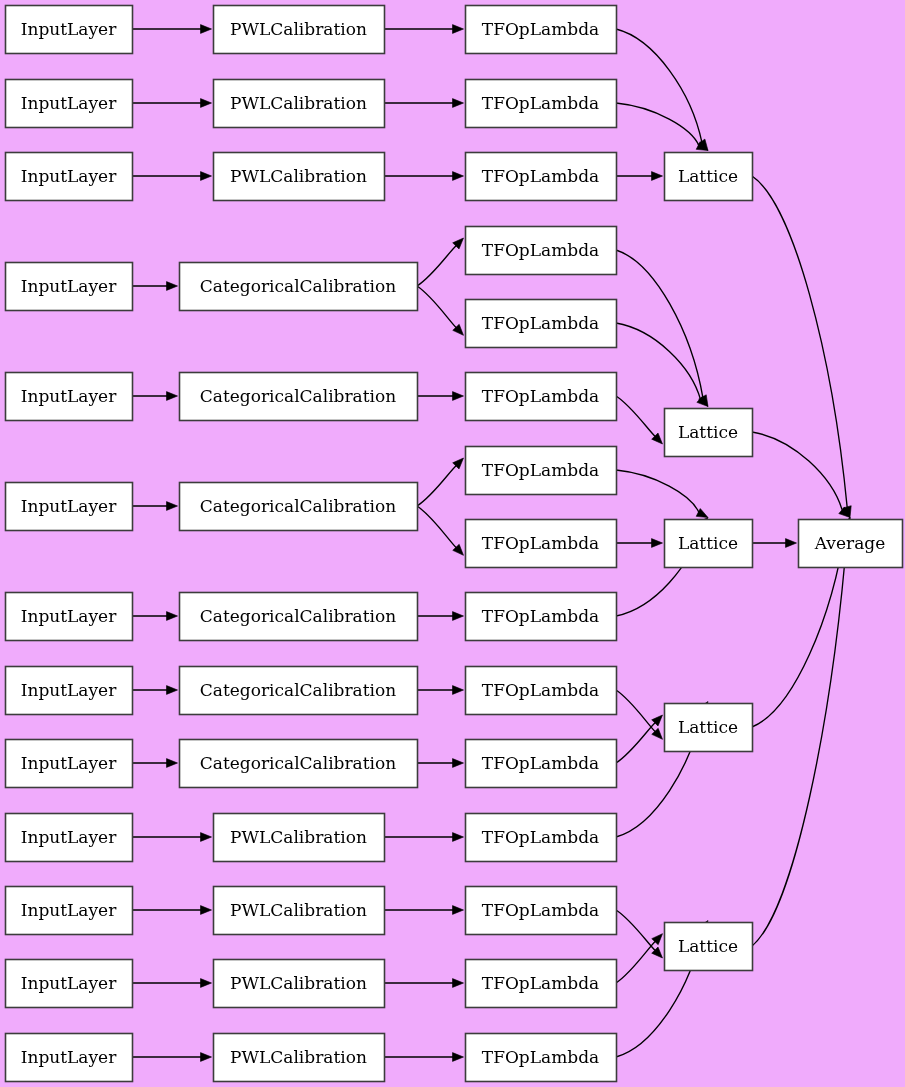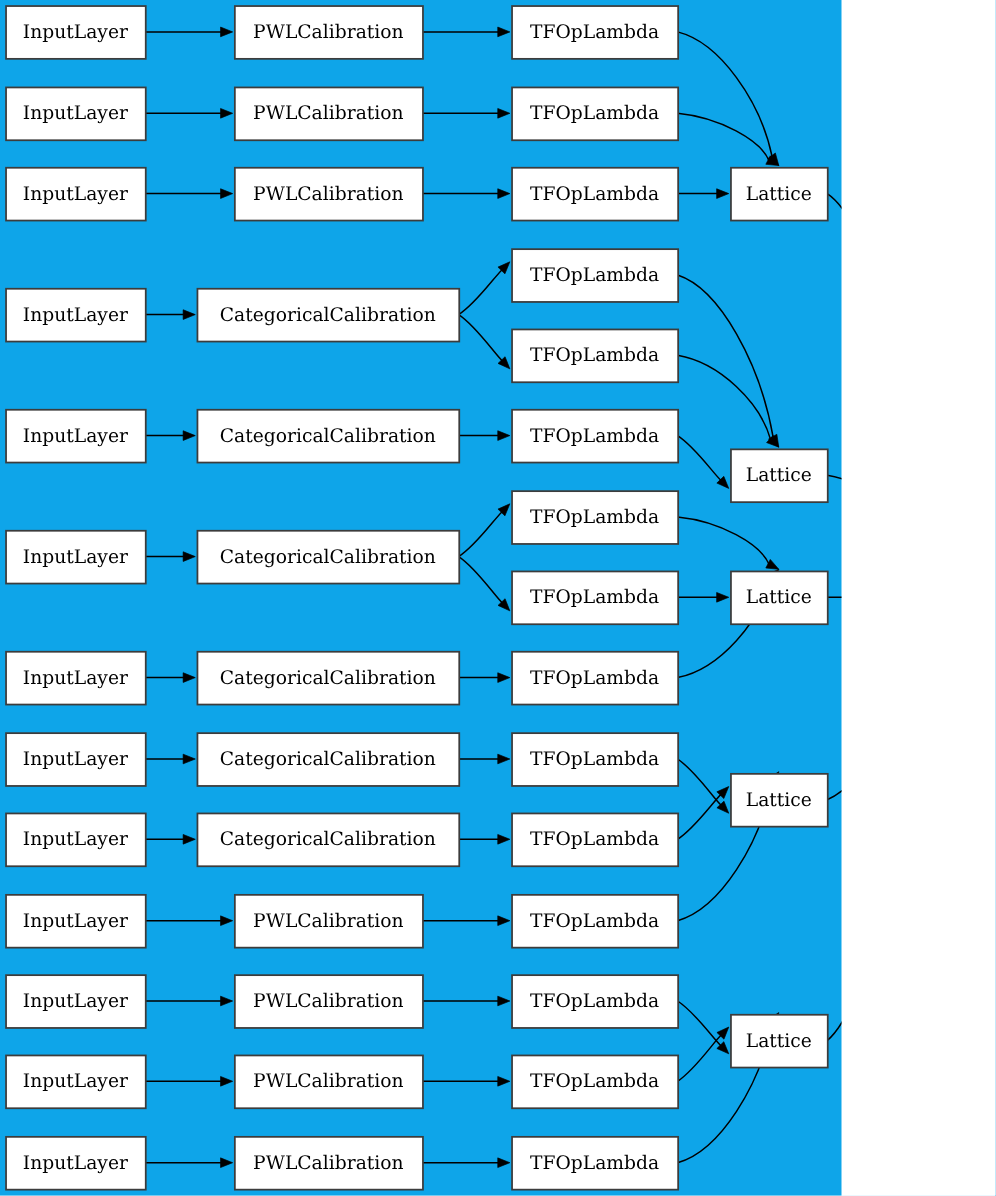--- a/index.html
+++ b/index.html
@@ -2,23 +2,23 @@
 <html><head>
 <meta charset="utf-8">
 <style>
   html, body {
     margin: 0;
     padding: 0;
     background: #ffffff;
   }
   #canvas-wrap {
     position: relative;
-    width: 765px;
+    width: 905px;
     height: 1087px;
-    background: #0ea5e9;
+    background: #f0abfc;
     overflow: hidden;
   }
   svg#graph {
     display: block;
     width: 905px;
     height: 1087px;
     font-family: "DejaVu Serif", "Liberation Serif", serif;
   }
   .node-box {
     fill: #ffffff;

